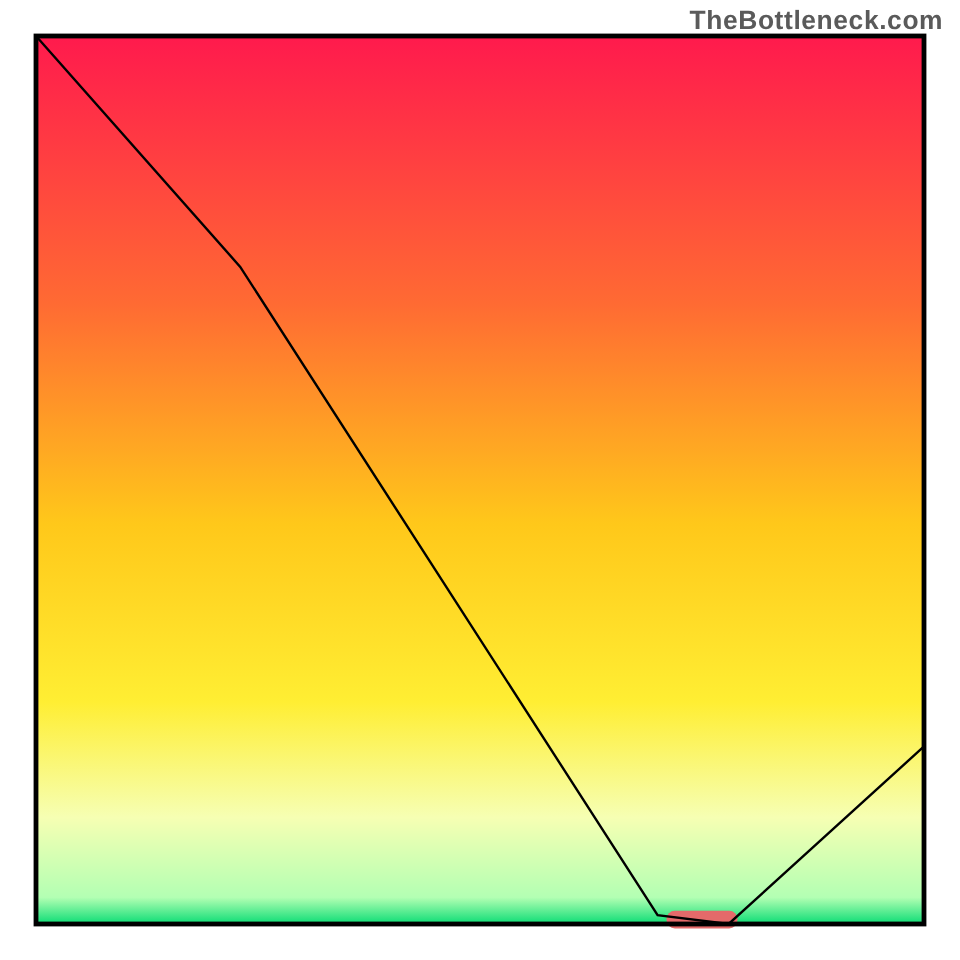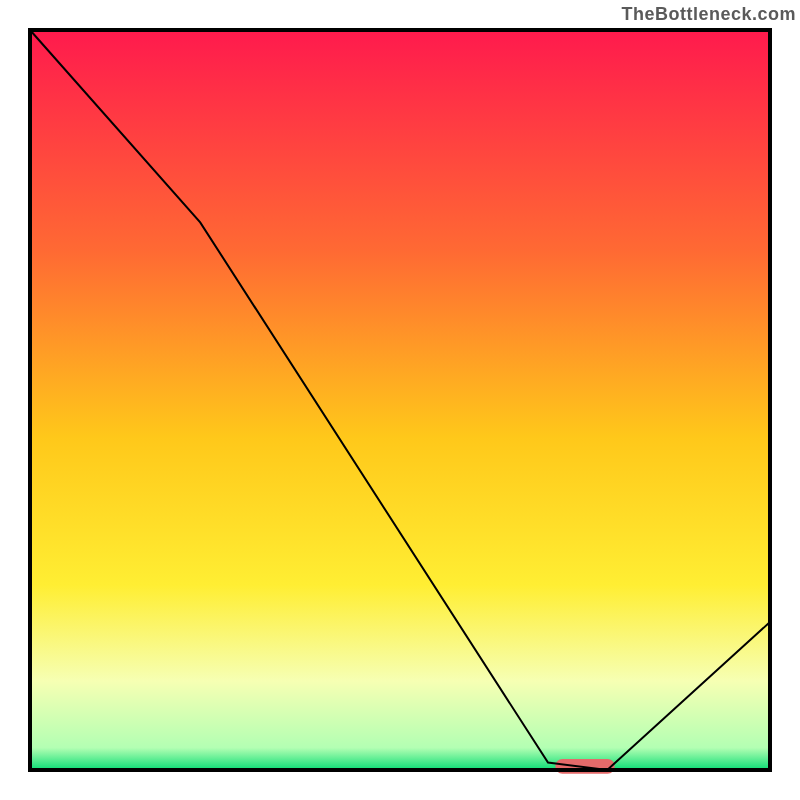--- a/index.html
+++ b/index.html
@@ -12,22 +12,22 @@
     font-family: Arial, Helvetica, sans-serif;
   }
   .canvas {
     position: relative;
     width: 800px;
     height: 800px;
   }
   .watermark {
     position: absolute;
     top: 4px;
-    right: 4px;
-    font-size: 18px;
+    right: 14px;
+    font-size: 22px;
     font-weight: 600;
     color: #5a5a5a;
     letter-spacing: 0.5px;
   }
   svg {
     position: absolute;
     top: 0;
     left: 0;
   }
 </style>

